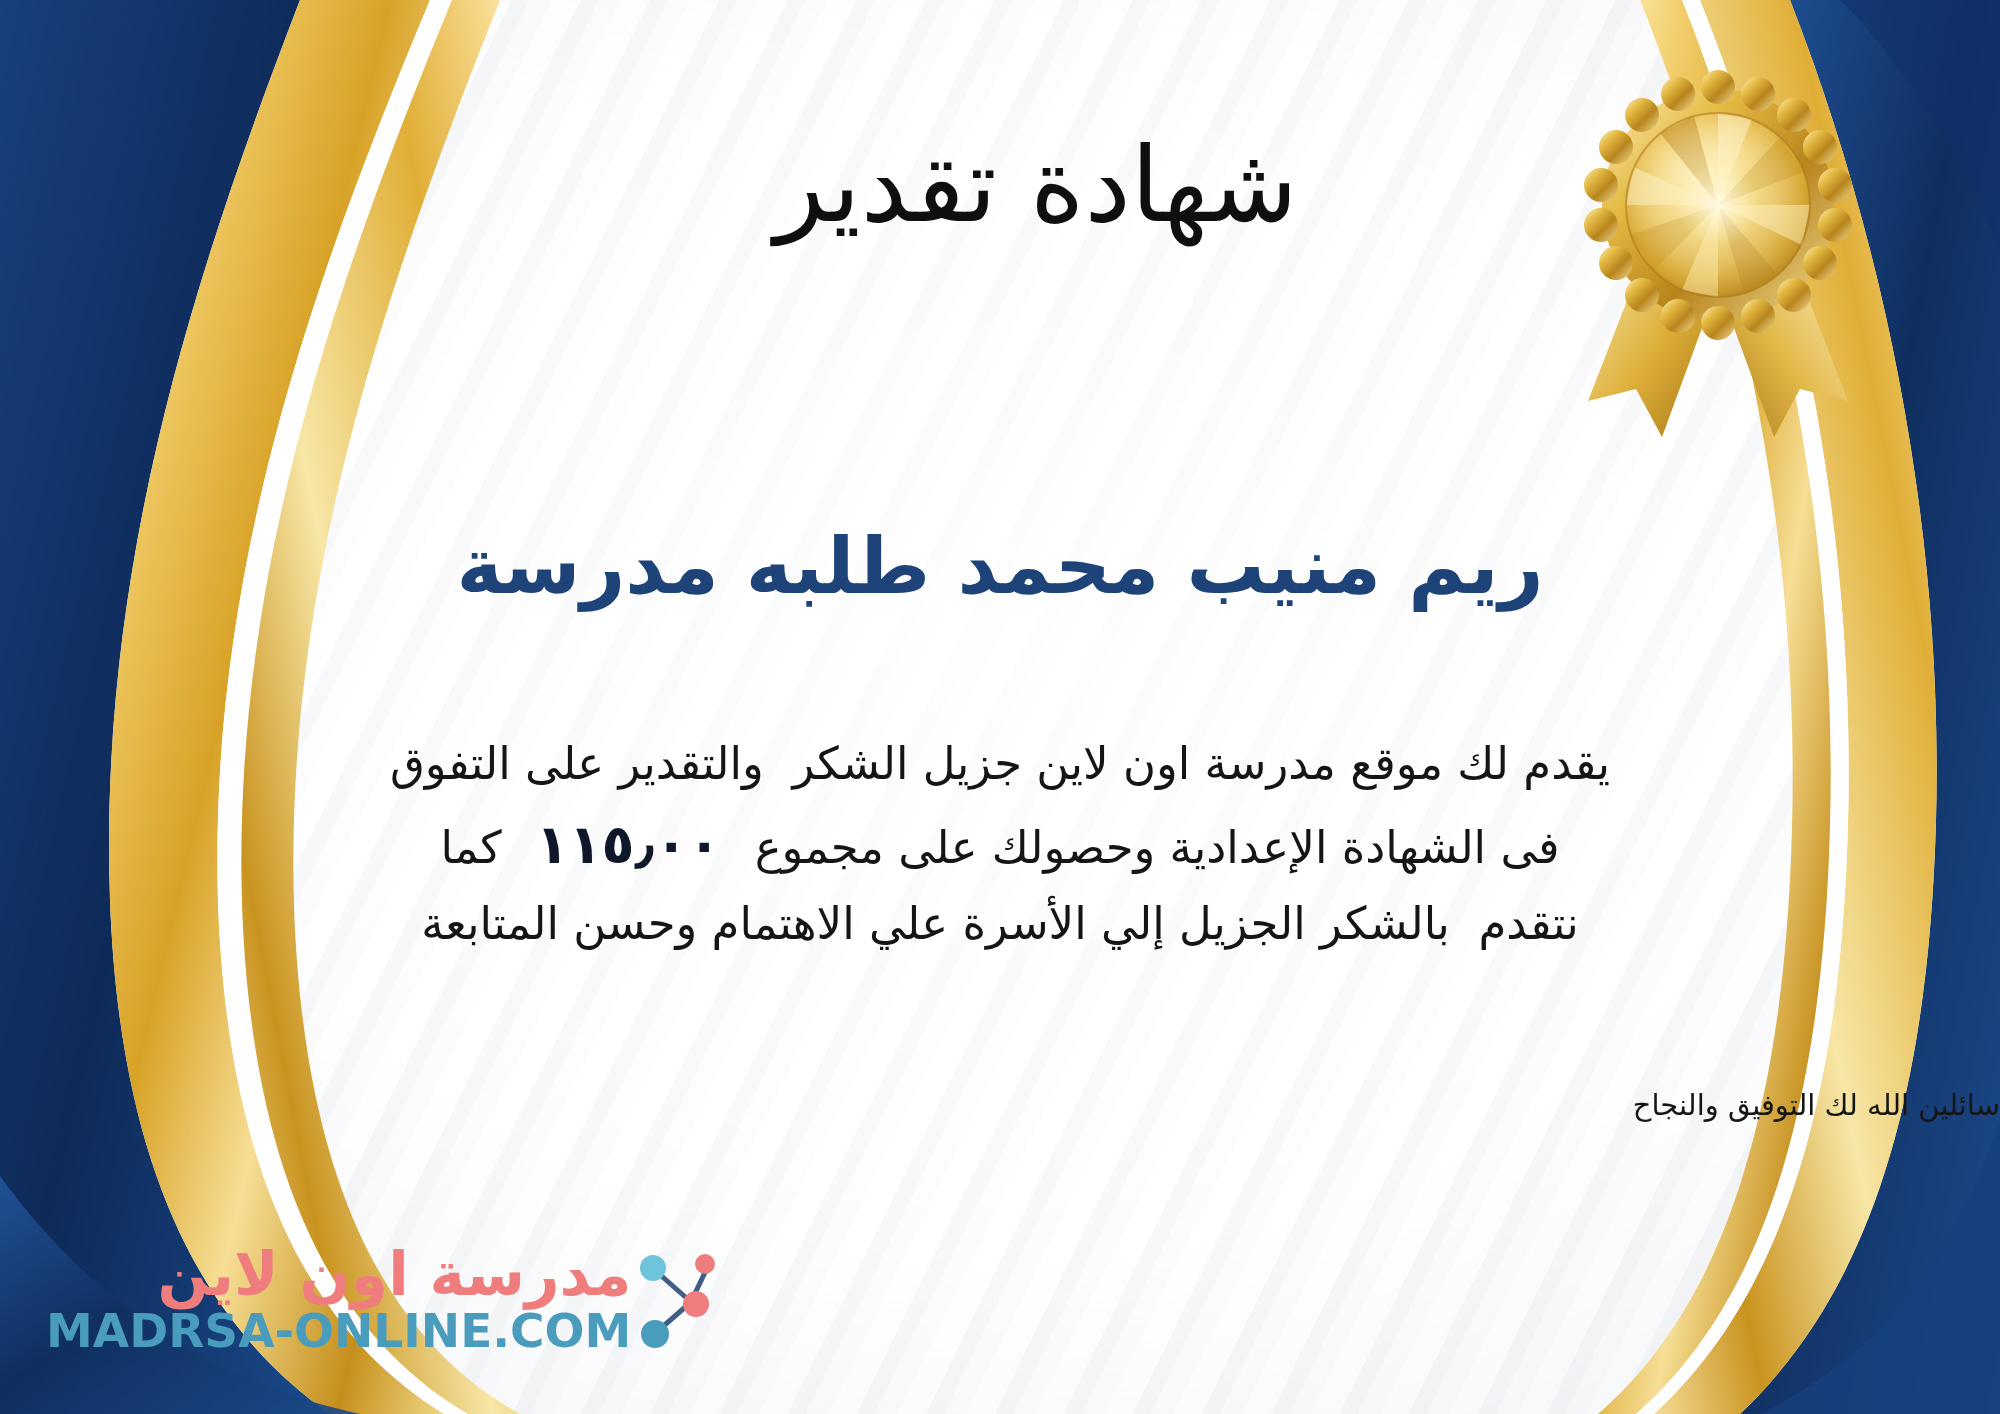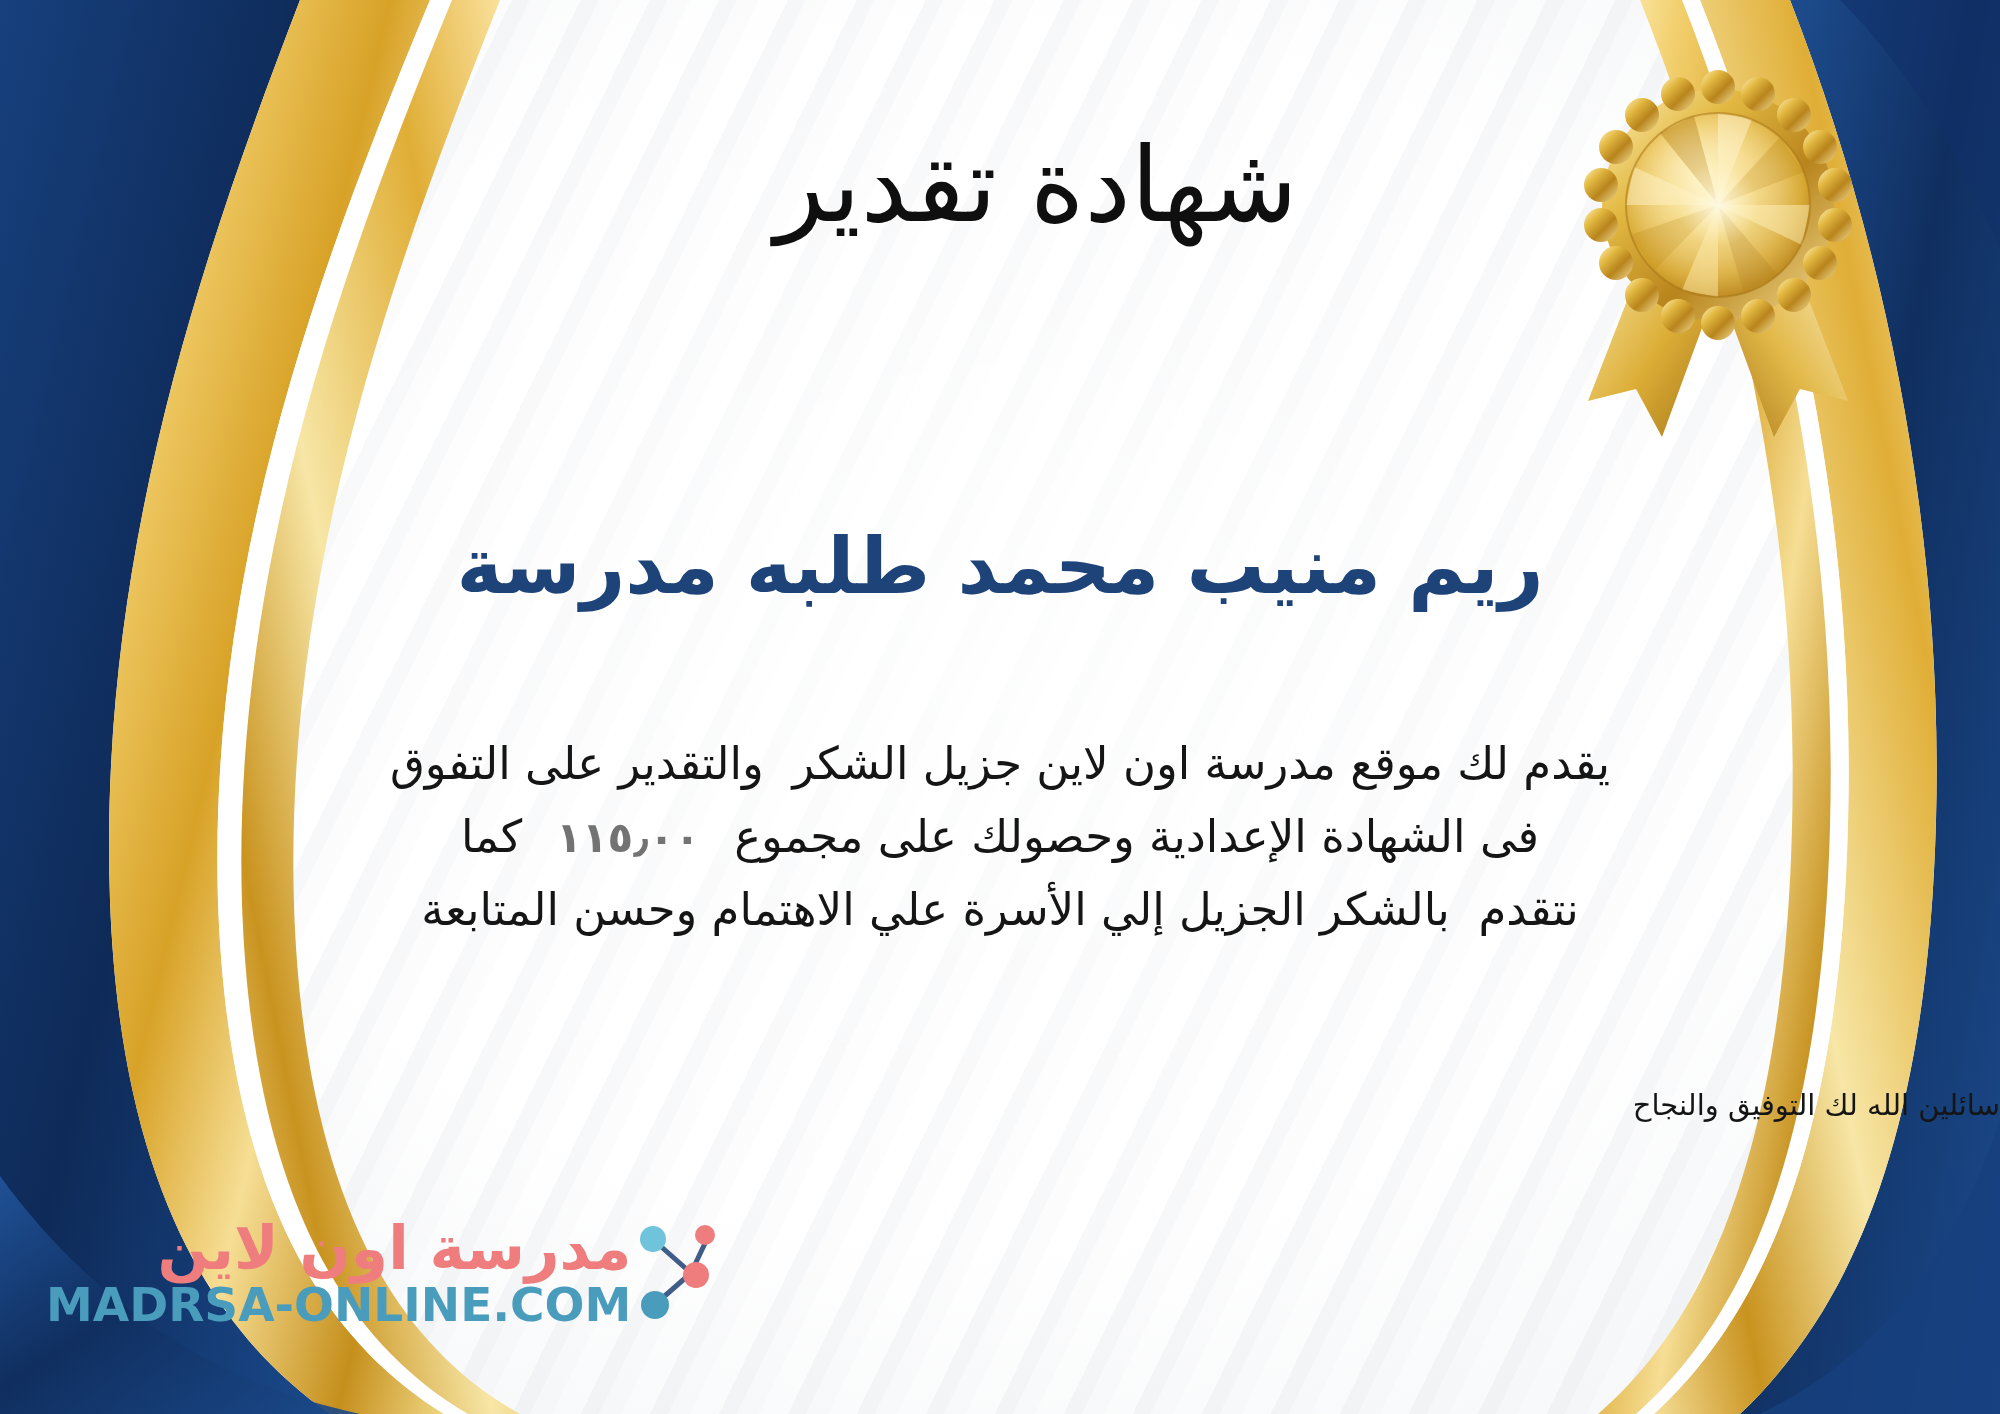--- a/index.html
+++ b/index.html
@@ -84,23 +84,23 @@
     left: 60px;
     width: 1880px;
     text-align: center;
     font-size: 45px;
     color: #151515;
     line-height: 1.62;
     font-family: "DejaVu Sans", sans-serif;
   }
   .body-line { display: block; white-space: pre-wrap; }
   .grade {
-    color: #737373;
+    color: #0f172a;
     font-weight: bold;
-    font-size: 42px;
+    font-size: 54px;
     padding: 0 34px;
     letter-spacing: 1px;
   }
   .closing {
     position: absolute;
     top: 1088px;
     left: 0;
     width: 2000px;
     text-align: right;
     font-size: 29px;
@@ -110,20 +110,21 @@
 
   
   .logo {
     position: absolute;
     left: 34px;
     bottom: 32px;
     width: 470px;
     height: 165px;
     display: flex;
     flex-direction: row-reverse;
+    align-items: center;
     gap: 2px;
   }
   .logo-text { text-align: right; }
   .logo-ar {
     font-size: 60px;
     font-weight: bold;
     color: #ef7d7d;
     line-height: 1.05;
     font-family: "DejaVu Sans", sans-serif;
     white-space: nowrap;

